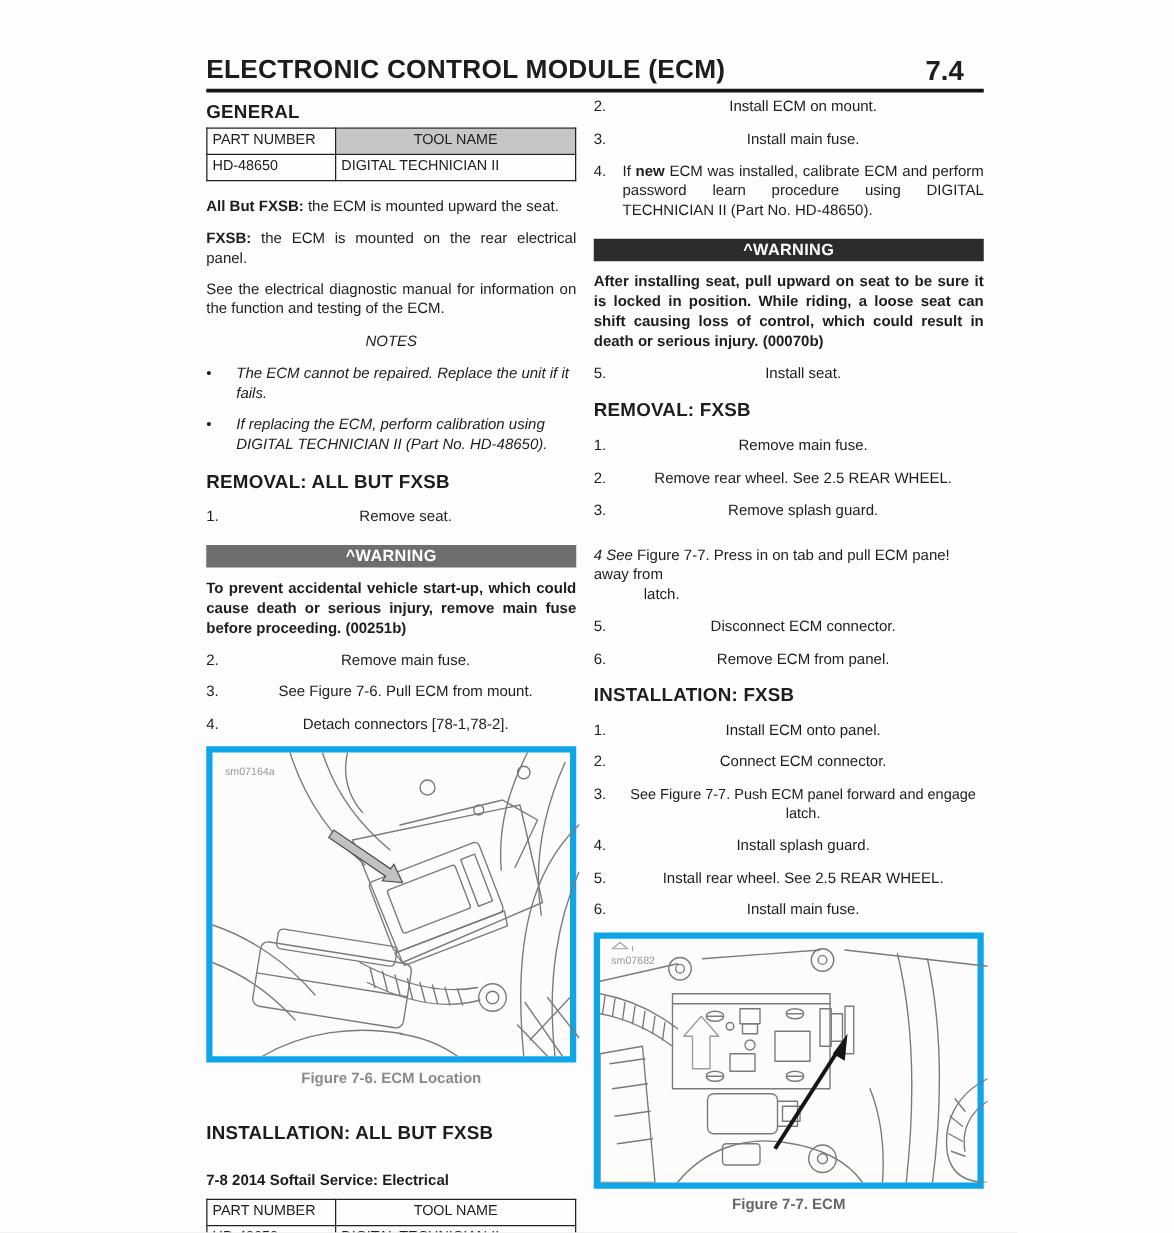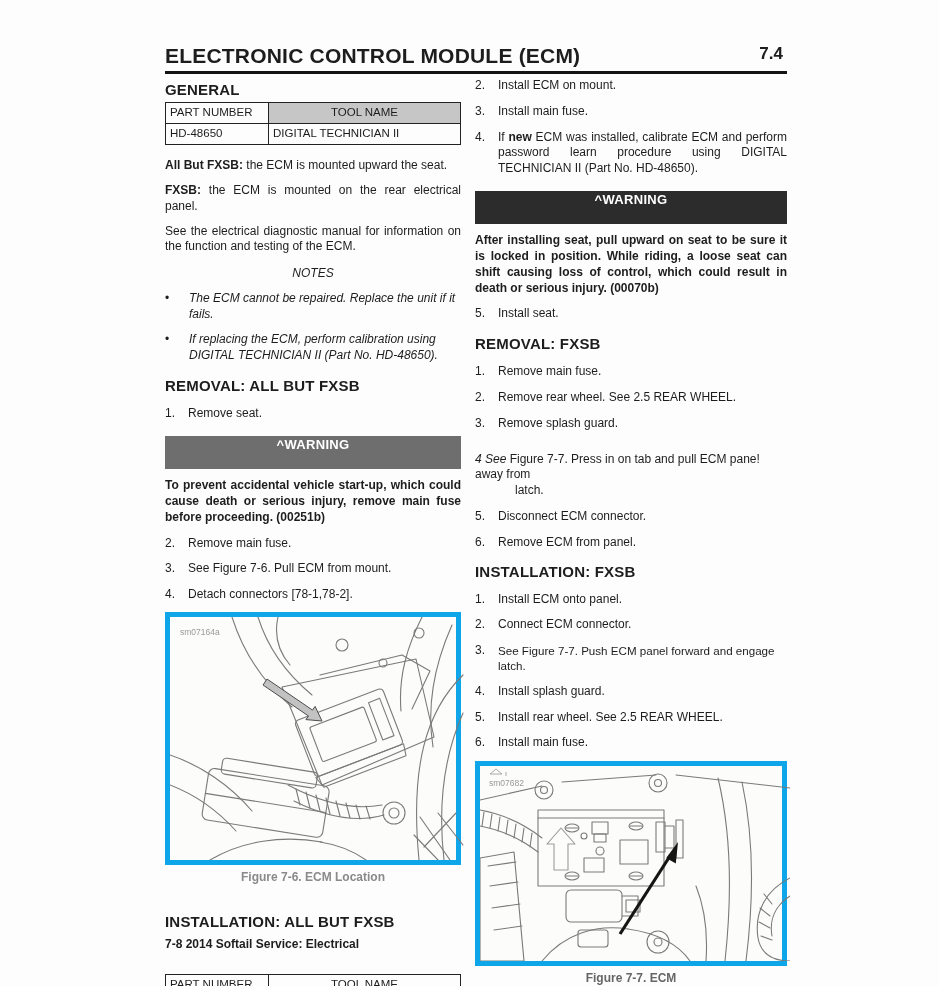--- a/index.html
+++ b/index.html
@@ -5,21 +5,21 @@
   html,body { margin:0; padding:0; background:#e8e8e8; }
   .page {
     position:relative; width:939px; height:986px; margin:0 auto;
     background:#fdfdfd; overflow:hidden;
     font-family:"Liberation Sans", sans-serif; color:#1d1d1d;
     -webkit-font-smoothing:antialiased;
   }
   
   .doc-header { position:absolute; left:165px; top:44px; width:622px; }
   .doc-title { font-size:21px; font-weight:bold; letter-spacing:0.2px; display:inline-block; }
-  .doc-section { position:absolute; right:4px; top:0; font-size:17px; font-weight:bold; }
+  .doc-section { position:absolute; right:16px; top:0; font-size:22px; font-weight:bold; }
   .header-rule { position:absolute; left:165px; top:71px; width:622px; height:3px; background:#141414; }
   
   .col { position:absolute; font-size:12px; line-height:1.32; }
   .col-left  { left:165px; top:80px;  width:296px; }
   .col-right { left:475px; top:78px;  width:312px; }
   
   .h1 { font-size:15px; font-weight:bold; letter-spacing:0.2px; margin:0; }
   .h-general { margin-bottom:2px; }
   
   table.tool-table { width:100%; border-collapse:collapse; table-layout:fixed; }
@@ -34,25 +34,25 @@
   
   .para { margin:9px 0 0 0; text-align:justify; }
   .para b { font-weight:bold; }
   .notes-head { margin-top:11px; text-align:center; font-style:italic; }
   .bullet { display:flex; margin-top:9px; font-style:italic; }
   .bullet .dot { width:24px; flex:none; font-style:normal; }
   .bullet .txt { flex:1; }
   
   .step { display:flex; margin-top:10px; }
   .step .num { width:23px; flex:none; }
-  .step .txt { flex:1; }
+  .step .txt { flex:1;text-align:center; }
   .step .txt.just { text-align:justify; }
   
   .warn-bar {
-    margin-top:14px; height:33px; line-height:17px; text-align:center;
+    margin-top:14px; height:18px; line-height:17px; text-align:center;
     color:#ffffff; font-weight:bold; font-size:13px; letter-spacing:0.3px;
   }
   .warn-gray { background:#6e6e6e; }
   .warn-dark { background:#2c2c2c; }
   .warn-text { margin-top:9px; font-weight:bold; text-align:justify; }
   
   .figure-box {
     margin-top:9px; border:5px solid #0ea5e9; background:#fcfcfb; position:relative;
   }
   .fig-caption { text-align:center; font-weight:bold; font-size:12px; margin-top:5px; }

